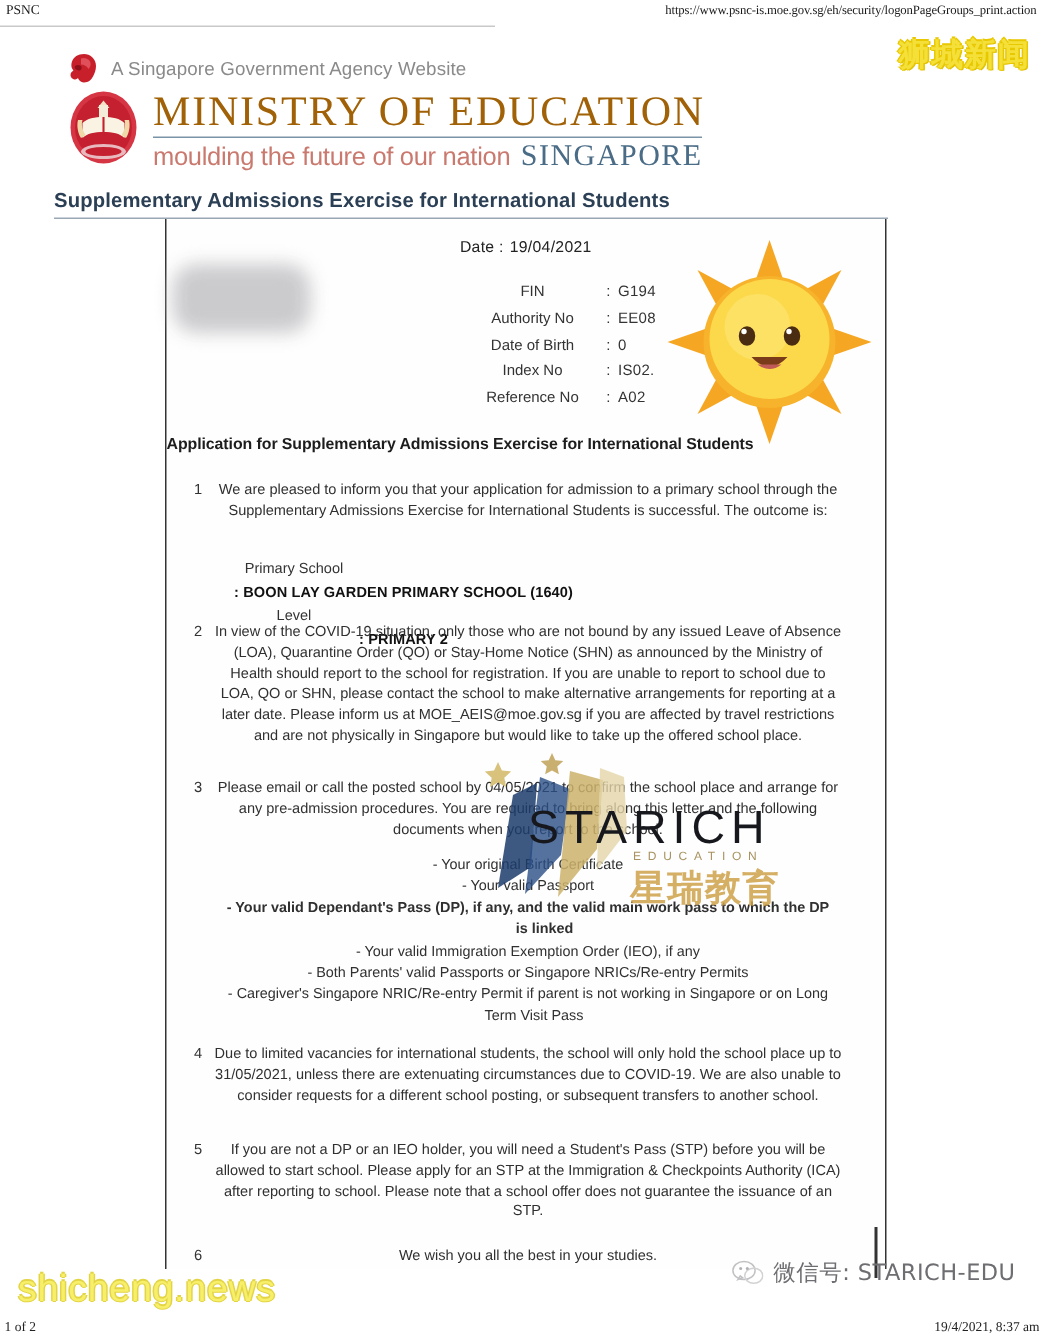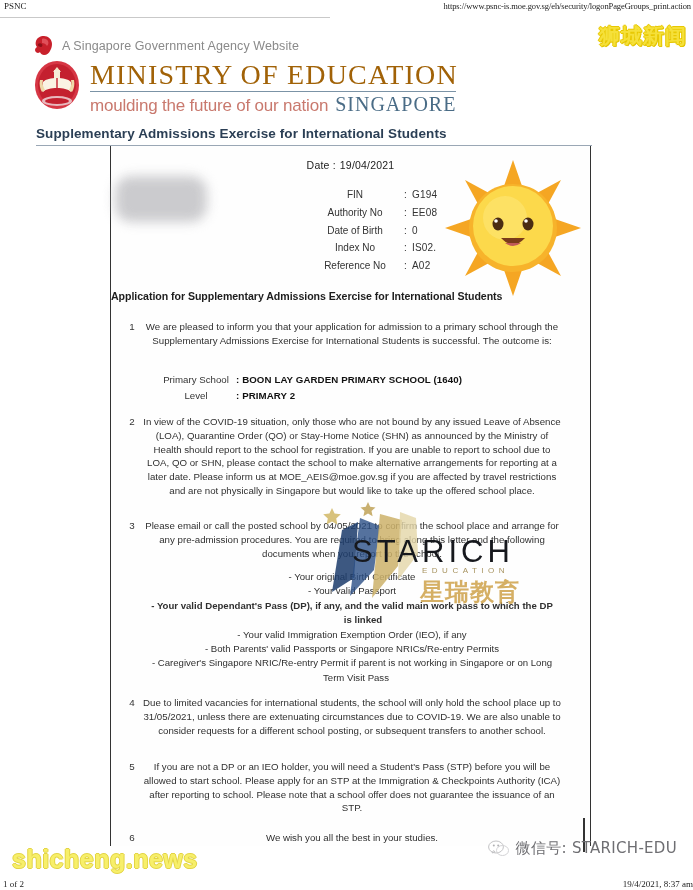--- a/index.html
+++ b/index.html
@@ -57,21 +57,21 @@
        0 1px 0 #e8c800, 0 -1px 0 #e8c800,
        1px 1px 0 #d9bb00;
     letter-spacing: 1px;
     white-space: nowrap;
   }
 
   
   .masthead {
     position: absolute;
     top: 34px;
-    left: 32px;
+    left: 44px;
     width: 470px;
   }
   .gov-row {
     display: flex;
     align-items: center;
     height: 24px;
     gap: 6px;
   }
   .lion-icon { width: 24px; height: 22px; flex: none; }
   .gov-text {
@@ -235,21 +235,21 @@
   .p5 { top: 614px; left: 10px; }
   .p6 { top: 685px; left: 10px; }
 
   .outcome {
     position: absolute;
     top: 226px;
     left: 45px;
     font-size: 9.7px;
     line-height: 1.62;
   }
-  .outcome-row { display: flex; }
+  .outcome-row { display: flex; flex-direction: column; }
   .outcome-key { width: 80px; flex: none; color: #333; }
   .outcome-val { font-weight: bold; color: #111; letter-spacing: 0.1px; }
 
   .doc-list {
     position: absolute;
     top: 424px;
     left: 36px;
     width: 410px;
     font-size: 9.6px;
     line-height: 1.5;
@@ -308,21 +308,21 @@
     opacity: .85;
   }
 
   
   .shicheng {
     position: absolute;
     left: 12px;
     bottom: 16px;
     font-family: "Liberation Sans", sans-serif;
     font-size: 25px;
-    font-weight: bold;
+    font-weight: normal;
     color: #f7ef6a;
     text-shadow:
        1px 0 0 #e3d445, -1px 0 0 #e3d445,
        0 1px 0 #e3d445, 0 -1px 0 #e3d445;
     letter-spacing: 0.5px;
     white-space: nowrap;
   }
   .wechat {
     position: absolute;
     right: 16px;

